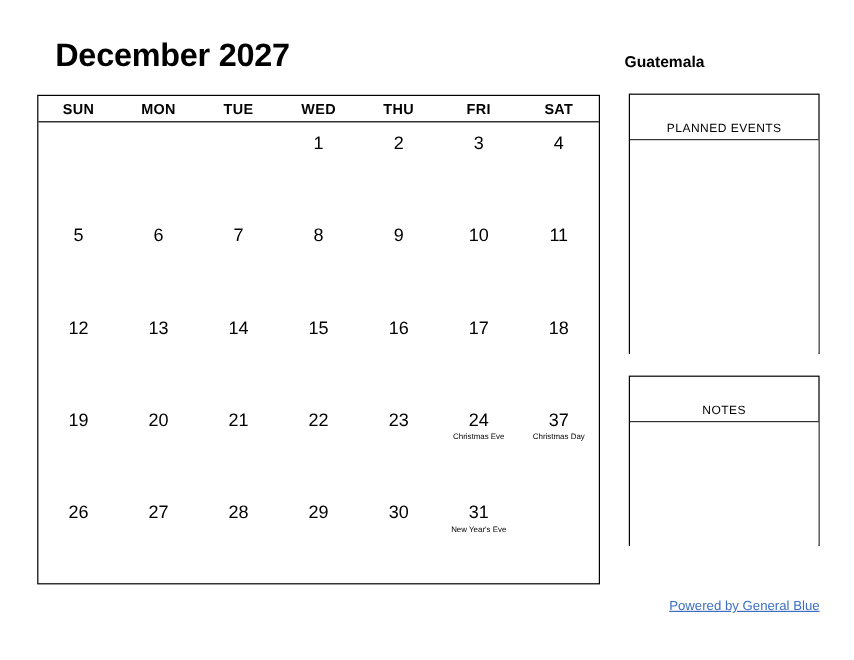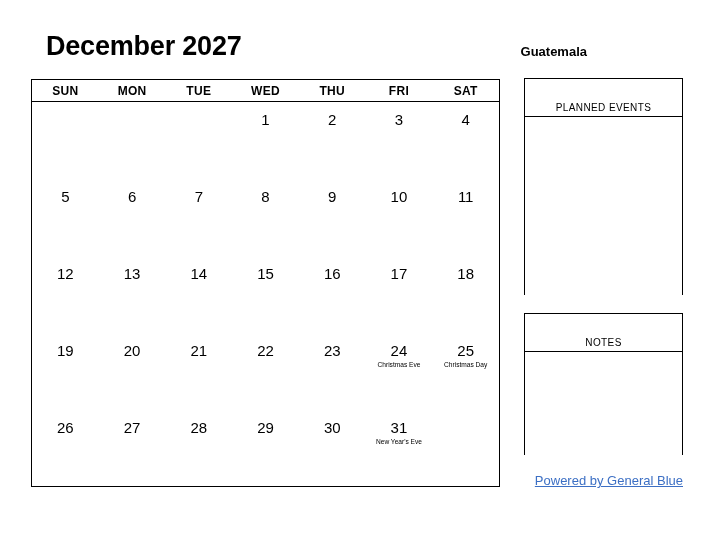--- a/index.html
+++ b/index.html
@@ -143,22 +143,22 @@
   }
   .panel-body {
     height: calc(100% - 19px);
     background: #fff;
   }
 
   
   #footer-link {
     position: absolute;
     right: 29px;
-    top: 473px;
-    font-size: 13px;
+    top: 499px;
+    font-size: 11px;
     color: #3c6fc4;
     text-decoration: underline;
     white-space: nowrap;
     cursor: pointer;
   }
 </style>
 </head>
 <body>
 
 <div id="header">
@@ -260,21 +260,21 @@
           <div class="day-number">22</div>
         </div>
         <div class="day-cell">
           <div class="day-number">23</div>
         </div>
         <div class="day-cell">
           <div class="day-number">24</div>
           <div class="day-event">Christmas Eve</div>
         </div>
         <div class="day-cell">
-          <div class="day-number">25</div>
+          <div class="day-number">37</div>
           <div class="day-event">Christmas Day</div>
         </div>
       </div>
       <div class="week-row">
         <div class="day-cell">
           <div class="day-number">26</div>
         </div>
         <div class="day-cell">
           <div class="day-number">27</div>
         </div>

